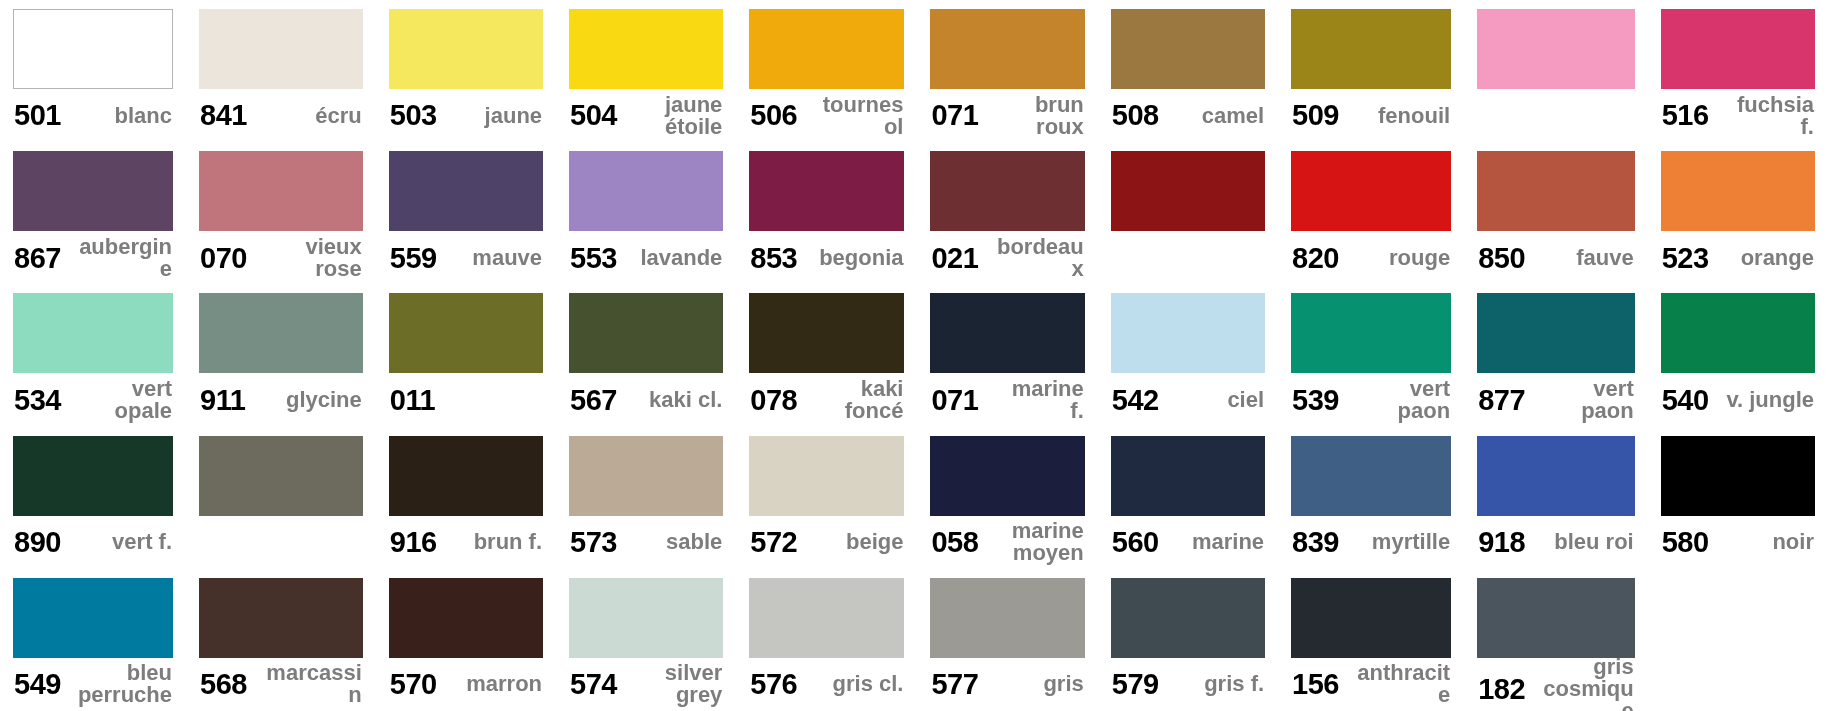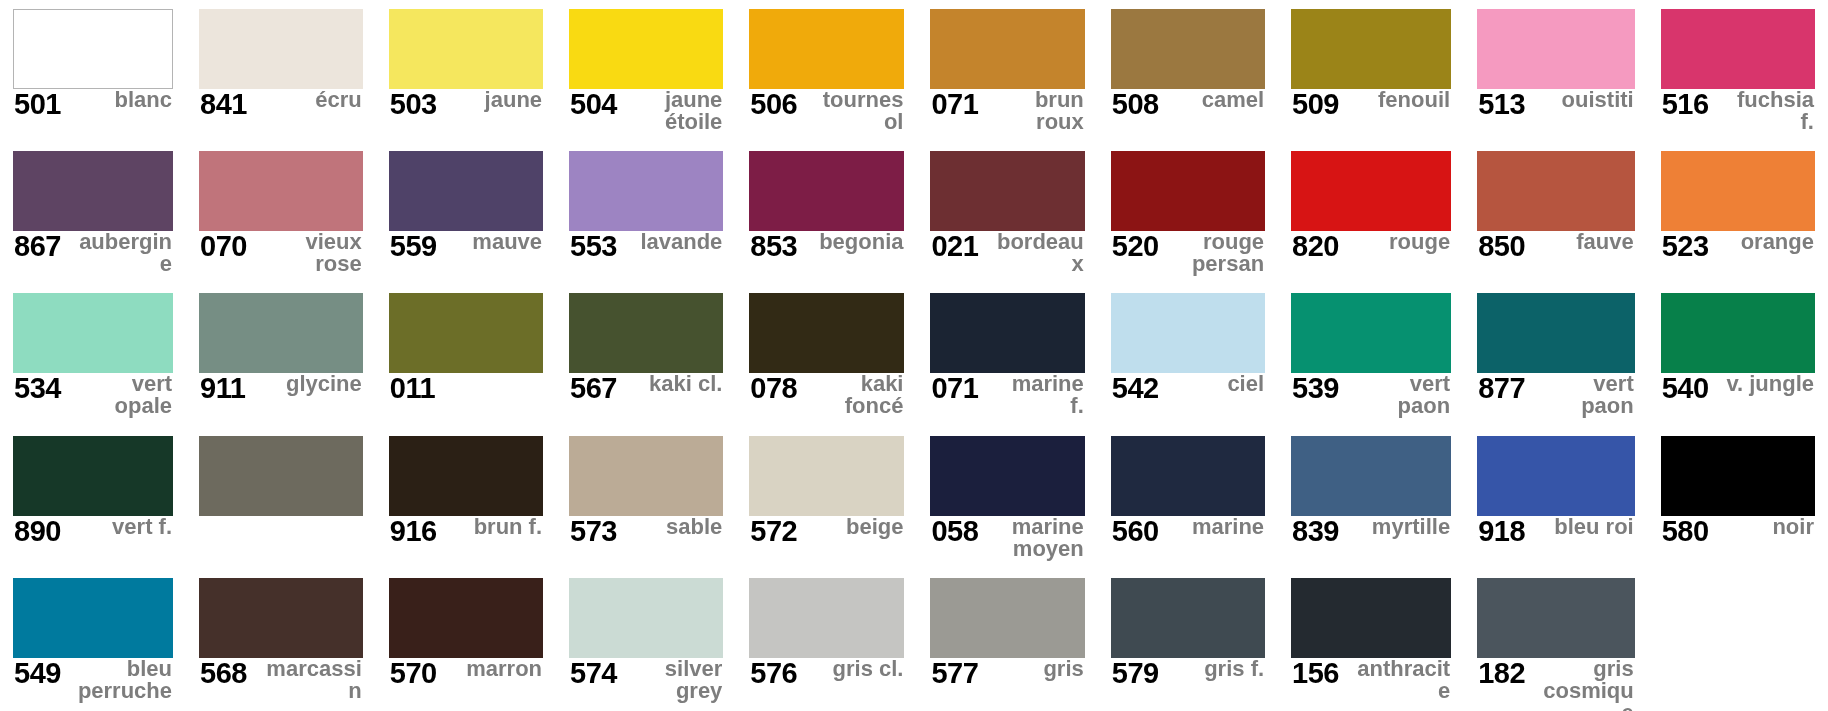--- a/index.html
+++ b/index.html
@@ -36,21 +36,21 @@
     width: 100%;
     height: 80px;
     box-sizing: border-box;
     flex: 0 0 80px;
   }
   .swatch-color.bordered {
     border: 1.5px solid #b4b4b4;
   }
   .swatch-label {
     display: flex;
-    align-items: flex-start;
+    align-items: center;
     justify-content: space-between;
     width: 100%;
     height: 62px;
     box-sizing: border-box;
     padding: 0 1px;
   }
   .swatch-code {
     font-weight: 700;
     font-size: 29px;
     color: #000000;
@@ -127,24 +127,20 @@
     </div>
     <div class="swatch-cell">
       <div class="swatch-color" style="background-color: rgb(155, 132, 24);"></div>
       <div class="swatch-label">
         <span class="swatch-code">509</span>
         <span class="swatch-name">fenouil</span>
       </div>
     </div>
     <div class="swatch-cell">
       <div class="swatch-color" style="background-color: rgb(245, 154, 192);"></div>
-      <div class="swatch-label">
-        <span class="swatch-code">513</span>
-        <span class="swatch-name">ouistiti</span>
-      </div>
     </div>
     <div class="swatch-cell">
       <div class="swatch-color" style="background-color: rgb(216, 53, 108);"></div>
       <div class="swatch-label">
         <span class="swatch-code">516</span>
         <span class="swatch-name">fuchsia f.</span>
       </div>
     </div>
     <div class="swatch-cell">
       <div class="swatch-color" style="background-color: rgb(94, 68, 99);"></div>
@@ -183,24 +179,20 @@
     </div>
     <div class="swatch-cell">
       <div class="swatch-color" style="background-color: rgb(109, 47, 50);"></div>
       <div class="swatch-label">
         <span class="swatch-code">021</span>
         <span class="swatch-name">bordeaux</span>
       </div>
     </div>
     <div class="swatch-cell">
       <div class="swatch-color" style="background-color: rgb(140, 20, 20);"></div>
-      <div class="swatch-label">
-        <span class="swatch-code">520</span>
-        <span class="swatch-name">rouge persan</span>
-      </div>
     </div>
     <div class="swatch-cell">
       <div class="swatch-color" style="background-color: rgb(215, 20, 20);"></div>
       <div class="swatch-label">
         <span class="swatch-code">820</span>
         <span class="swatch-name">rouge</span>
       </div>
     </div>
     <div class="swatch-cell">
       <div class="swatch-color" style="background-color: rgb(182, 85, 63);"></div>

